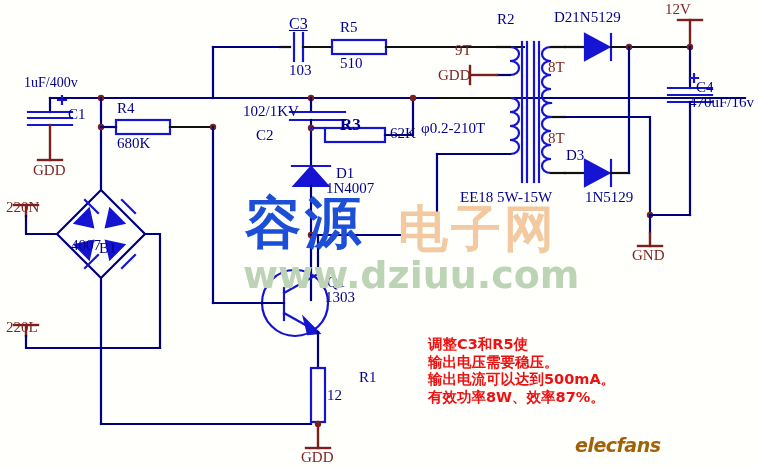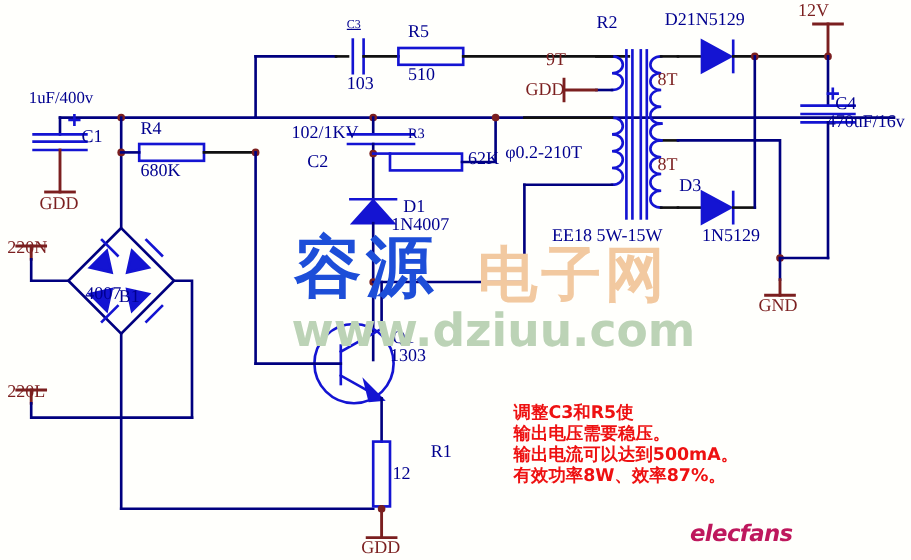--- a/index.html
+++ b/index.html
@@ -7,21 +7,21 @@
   #root{position:relative;width:759px;height:467px;background:#fffffc;overflow:hidden;}
   #svg-schematic{position:absolute;left:0;top:0;width:759px;height:467px;}
   .lbl{position:absolute;white-space:nowrap;font-family:"Liberation Serif", serif;line-height:1;}
   .lbl-blue{color:#00008f;}
   .lbl-maroon{color:#7b1f1f;}
   .lbl-red{color:#ee1111;font-weight:bold;font-family:"DejaVu Sans", sans-serif;}
   .wm{position:absolute;font-family:"DejaVu Sans", sans-serif;font-weight:bold;pointer-events:none;}
   #wm-rongyuan{left:245px;top:186px;font-size:56px;color:#1d4ed8;letter-spacing:4px;}
   #wm-dianzi{left:398px;top:196px;font-size:50px;color:#f2c9a0;letter-spacing:3px;}
   #wm-url{left:243px;top:253px;font-size:38px;color:#bcd3b6;letter-spacing:0px;}
-  #wm-elecfans{left:575px;top:434px;font-size:19px;color:#be185d;font-style:italic;letter-spacing:-0.5px;}
+  #wm-elecfans{left:575px;top:434px;font-size:19px;color:#a16207;font-style:italic;letter-spacing:-0.5px;}
   #note-block{left:392px;top:336px;font-size:14.5px;line-height:17.5px;}
   #note-block div{white-space:nowrap;margin-left:36px;}
 </style>
 </head>
 <body>
 
 <div id="root">
 
   <svg id="svg-schematic" viewBox="0 0 759 467">
     <defs>
@@ -237,28 +237,28 @@
   <div class="lbl lbl-maroon" style="left:33px;top:163px;font-size:15px;">GDD</div>
 
   <div class="lbl lbl-blue" style="left:117px;top:101px;font-size:15px;">R4</div>
   <div class="lbl lbl-blue" style="left:117px;top:136px;font-size:15px;">680K</div>
 
   <div class="lbl lbl-maroon" style="left:6px;top:200px;font-size:15px;">220N</div>
   <div class="lbl lbl-maroon" style="left:6px;top:320px;font-size:15px;">220L</div>
   <div class="lbl lbl-blue" style="left:71px;top:238px;font-size:15px;">4007</div>
   <div class="lbl lbl-blue" style="left:99px;top:241px;font-size:15px;">B1</div>
 
-  <div class="lbl lbl-blue" style="left:289px;top:16px;font-size:10px;text-decoration:underline;">C3</div>
+  <div class="lbl lbl-blue" style="left:289px;top:16px;font-size:16px;text-decoration:underline;">C3</div>
   <div class="lbl lbl-blue" style="left:289px;top:63px;font-size:15px;">103</div>
   <div class="lbl lbl-blue" style="left:340px;top:20px;font-size:15px;">R5</div>
   <div class="lbl lbl-blue" style="left:340px;top:56px;font-size:15px;">510</div>
 
   <div class="lbl lbl-blue" style="left:243px;top:104px;font-size:15px;">102/1KV</div>
   <div class="lbl lbl-blue" style="left:256px;top:128px;font-size:15px;">C2</div>
-  <div class="lbl lbl-blue" style="left:340px;top:105px;font-size:12px;">R3</div>
+  <div class="lbl lbl-blue" style="left:340px;top:116px;font-size:17px;font-weight:bold;">R3</div>
   <div class="lbl lbl-blue" style="left:390px;top:126px;font-size:15px;">62K</div>
 
   <div class="lbl lbl-blue" style="left:336px;top:166px;font-size:15px;">D1</div>
   <div class="lbl lbl-blue" style="left:326px;top:181px;font-size:15px;">1N4007</div>
 
   <div class="lbl lbl-blue" style="left:327px;top:275px;font-size:15px;">Q1</div>
   <div class="lbl lbl-blue" style="left:325px;top:290px;font-size:15px;">1303</div>
 
   <div class="lbl lbl-blue" style="left:327px;top:370px;font-size:15px;padding-left:32px;">R1</div>
   <div class="lbl lbl-blue" style="left:327px;top:388px;font-size:15px;text-align:center;">12</div>

